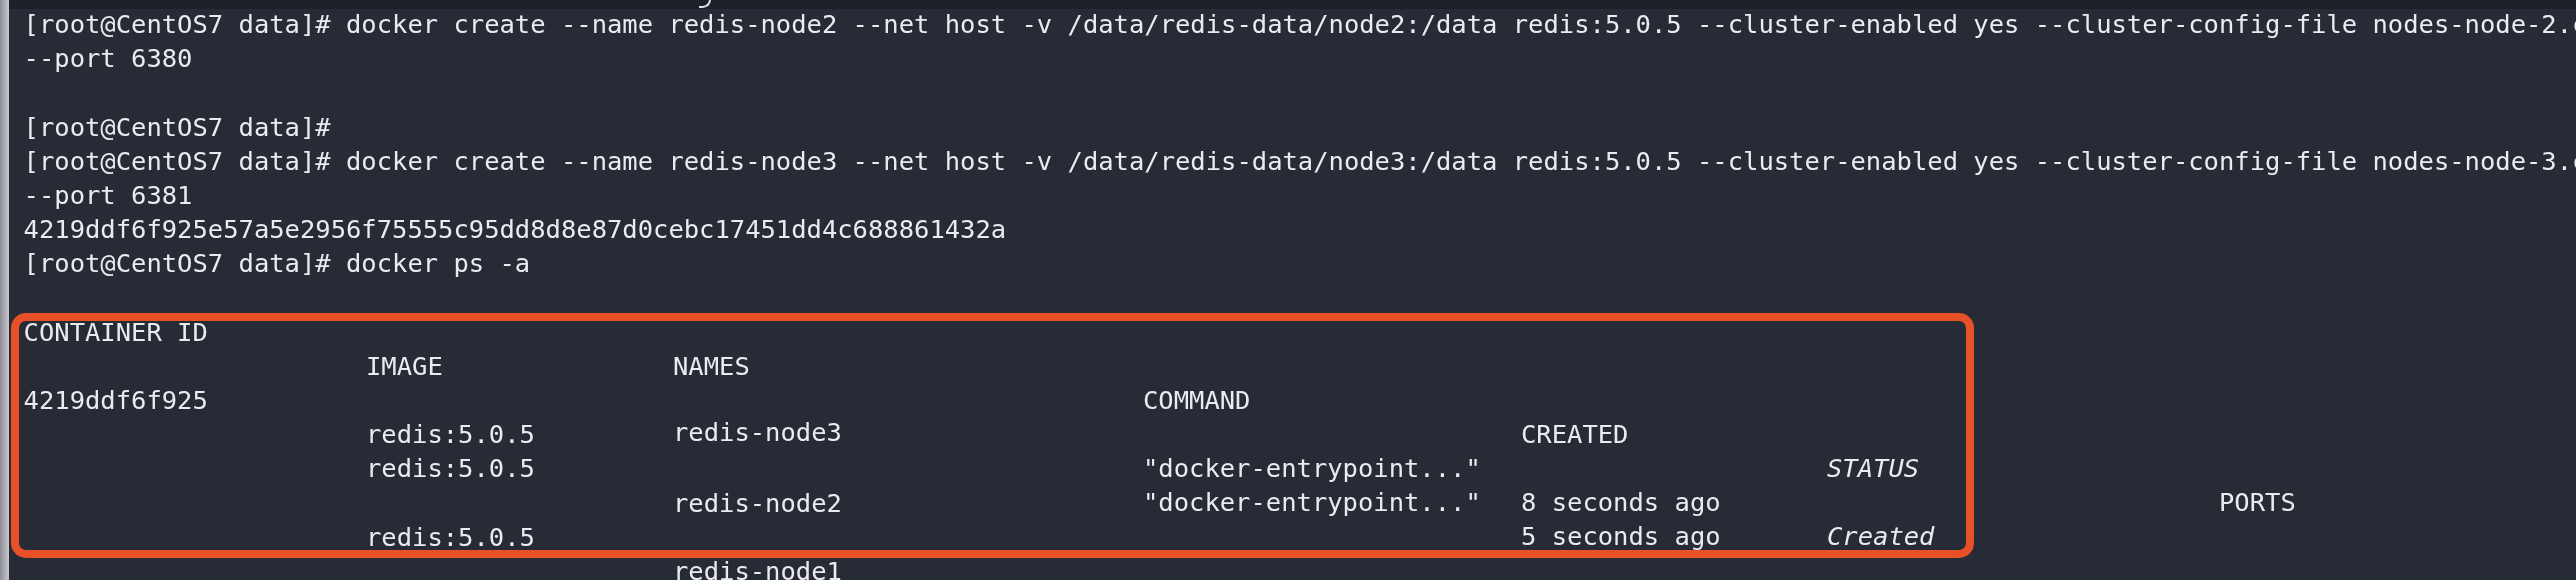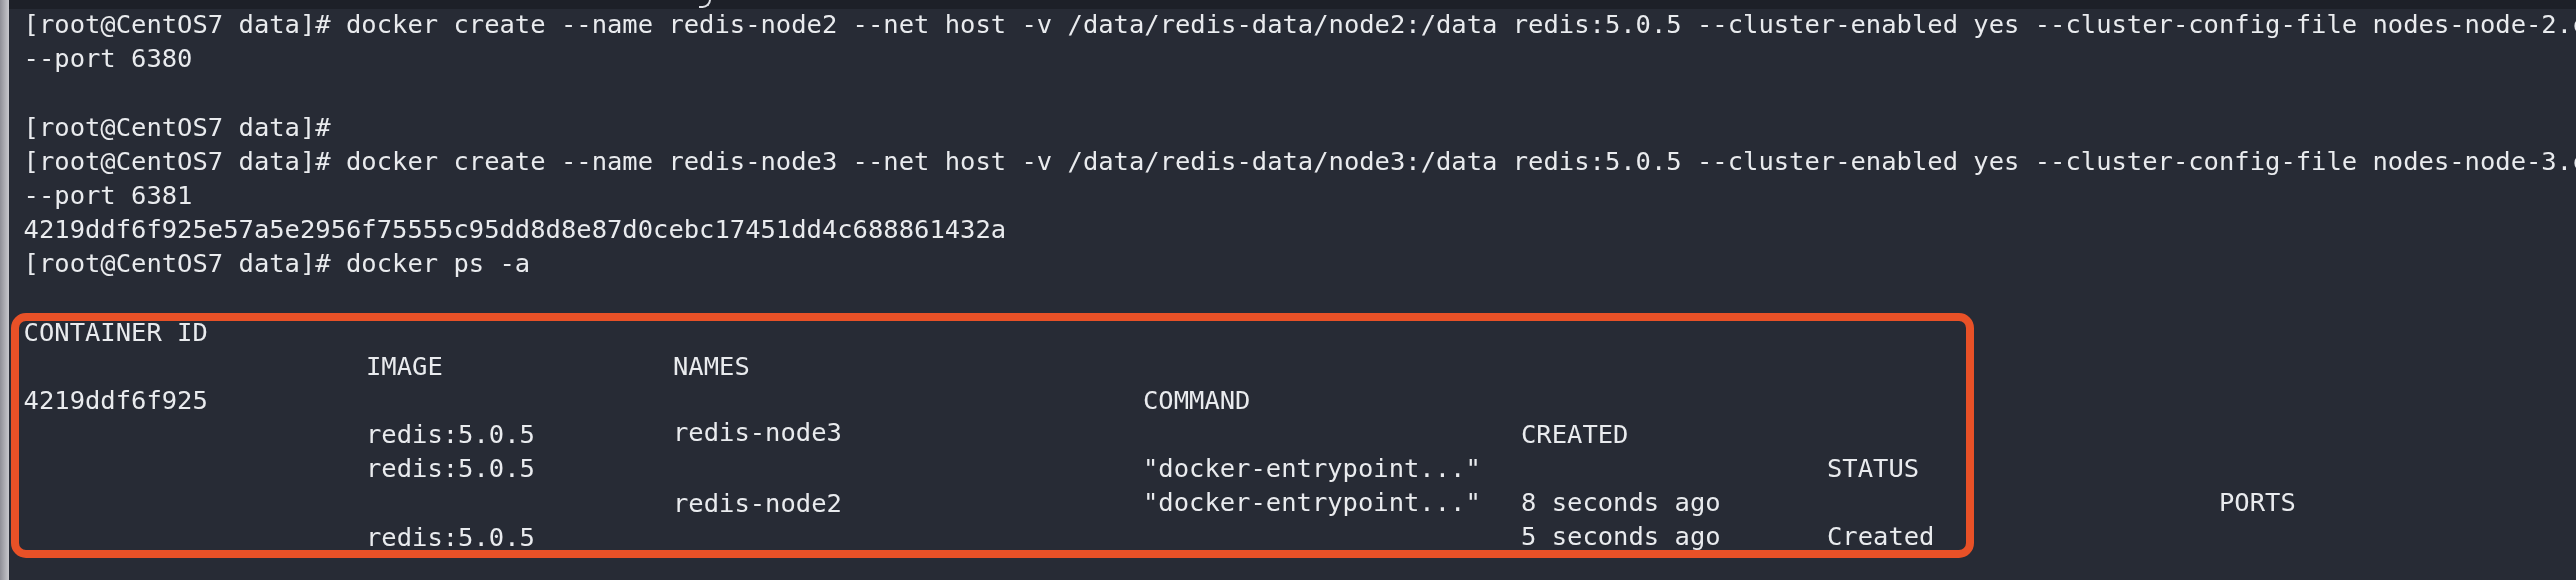--- a/index.html
+++ b/index.html
@@ -22,21 +22,21 @@
     left:0;width:100%;
     height:34px;line-height:34px;
     white-space:pre;
   }
   .cell{position:absolute;white-space:pre;}
   .x-id{left:23.6px;}
   .x-img{left:326px;margin-left:40px;}
   .x-name{left:673px;}
   .x-cmd{left:1143px;}
   .x-created{left:1521px;}
-  .x-status{left:1827px;}
+  .x-status{left:1827px;font-style:italic;}
   .x-ports{left:2219px;}
   .cmdline{position:absolute;left:23.6px;white-space:pre;}
   .top-band{
     position:absolute;left:0;top:0;width:100%;height:8.5px;
     background:#1d2028;
   }
   .glyph-remnant{
     position:absolute;left:699px;top:-4.7px;width:10.4px;height:10.4px;
     border-right:2.8px solid #dfe1e6;
     border-bottom:2.8px solid #dfe1e6;
@@ -103,20 +103,23 @@
   <div class="tl" style="top:452px">
     <span class="cell x-name">redis-node2</span>
   </div>
 
   <div class="tl" style="top:486px">
     <span class="cell x-img">redis:5.0.5</span>
     
     
     
   </div>
+  <div class="tl" style="top:520px">
+    <span class="cell x-name">redis-node1</span>
+  </div>
 
   <div class="tl" style="top:554px">
     
     
     
     
     
     
   </div>
 

